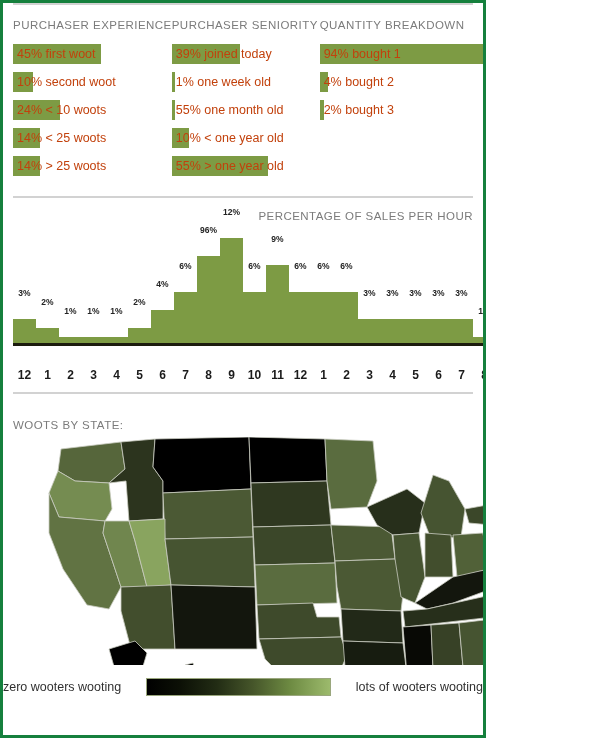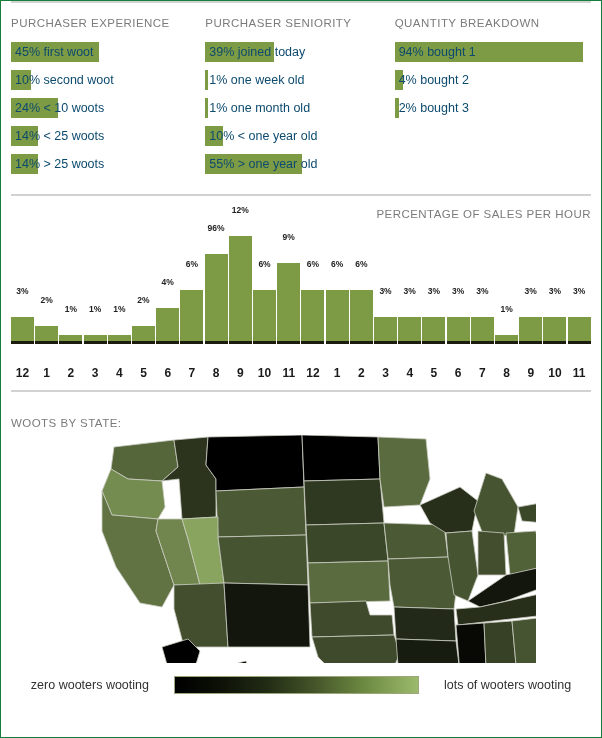--- a/index.html
+++ b/index.html
@@ -7,25 +7,25 @@
     margin: 0;
     padding: 0;
     background: #ffffff;
   }
   body {
     font-family: "Liberation Sans", sans-serif;
     -webkit-font-smoothing: antialiased;
   }
   #stats-panel {
     position: relative;
-    width: 602px;
+    width: 486px;
     height: 738px;
     box-sizing: border-box;
     background: #ffffff;
-    border: 1px solid #15803d;
+    border: 3px solid #15803d;
     overflow: hidden;
   }
 
   
   .divider {
     height: 0;
     border-top: 2px solid #d2d2d2;
     margin: 0 10px;
   }
   .section-title {
@@ -67,21 +67,21 @@
     height: 20px;
     background: #7d9b44;
   }
   .stat-label {
     position: absolute;
     left: 4px;
     top: 0;
     height: 20px;
     line-height: 20px;
     font-size: 12.5px;
-    color: #0c4a6e;
+    color: #c2410c;
     white-space: nowrap;
   }
 
   
   .hours-section {
     padding: 12px 10px 0 10px;
     box-sizing: border-box;
   }
   .hours-section .section-title { margin-bottom: 10px; text-align: right; }
 
@@ -198,21 +198,21 @@
           <div class="stat-row">
             <div class="stat-bar" style="width: 68.25px; background: rgb(125, 155, 68);"></div>
             <div class="stat-label">39% joined today</div>
           </div>
           <div class="stat-row">
             <div class="stat-bar" style="width: 3px; background: rgb(125, 155, 68);"></div>
             <div class="stat-label">1% one week old</div>
           </div>
           <div class="stat-row">
             <div class="stat-bar" style="width: 3px; background: rgb(125, 155, 68);"></div>
-            <div class="stat-label">1% one month old</div>
+            <div class="stat-label">55% one month old</div>
           </div>
           <div class="stat-row">
             <div class="stat-bar" style="width: 17.5px; background: rgb(125, 155, 68);"></div>
             <div class="stat-label">10% &lt; one year old</div>
           </div>
           <div class="stat-row">
             <div class="stat-bar" style="width: 96.25px; background: rgb(125, 155, 68);"></div>
             <div class="stat-label">55% &gt; one year old</div>
           </div>
         </div>

